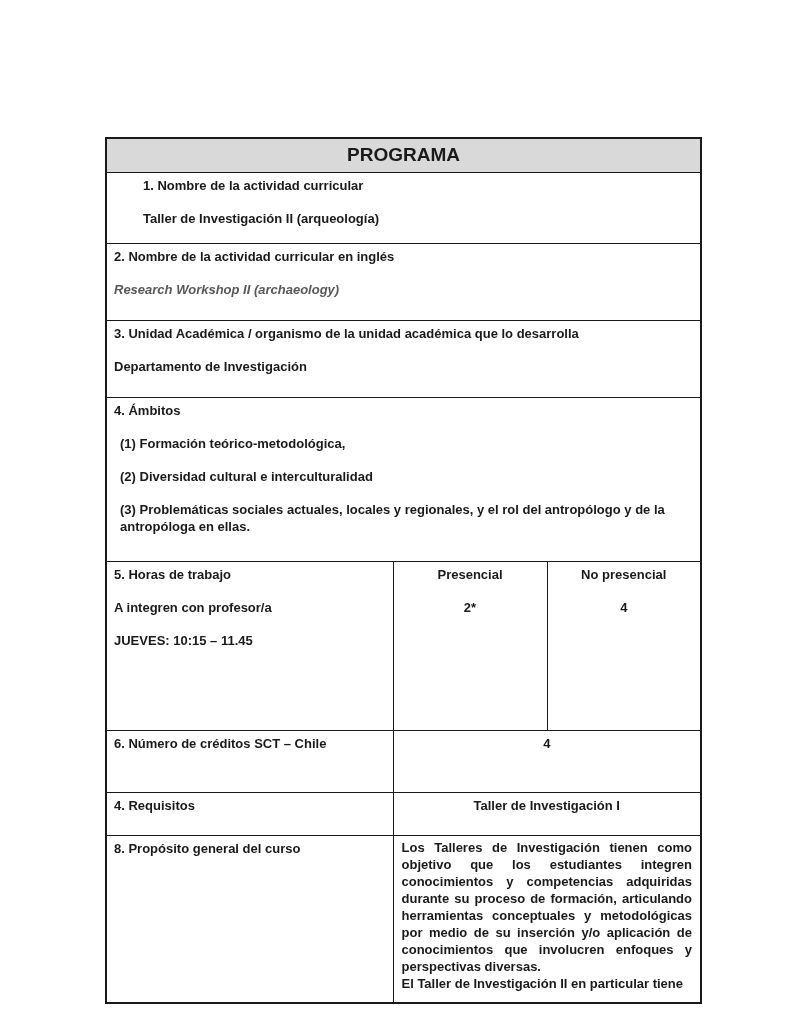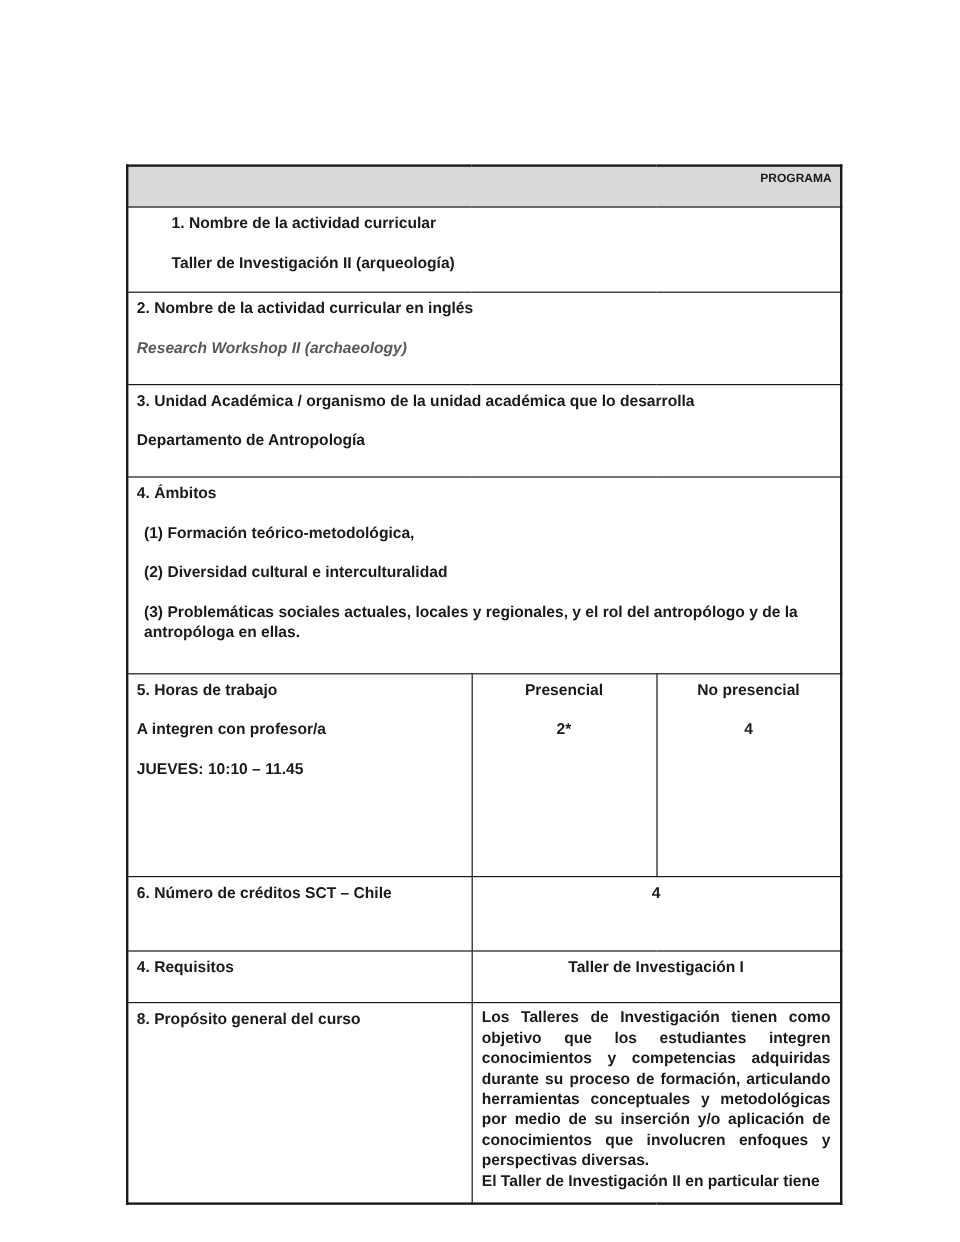--- a/index.html
+++ b/index.html
@@ -28,23 +28,23 @@
   col.c1 { width: 287px; }
   col.c2 { width: 154px; }
   col.c3 { width: 154px; }
   td {
     border: 1px solid #1a1a1a;
     vertical-align: top;
     padding: 4px 7px;
   }
   td.title-cell {
     background: #d9d9d9;
-    text-align: right;
+    text-align: center;
     font-weight: bold;
-    font-size: 10px;
+    font-size: 19px;
     height: 24px;
     padding-top: 5px;
   }
   p { margin: 0 0 16px 0; line-height: 17px; font-weight: bold; }
   p:last-child { margin-bottom: 0; }
   .lbl { font-weight: bold; }
   .indent { }
   .bold { font-weight: bold; }
   .muted-italic { font-style: italic; color: #595959; }
   .item { margin-left: 6px; }
@@ -86,38 +86,38 @@
     <tr>
       <td colspan="3" class="h-r2">
         <p class="lbl">2. Nombre de la actividad curricular en inglés</p>
         <p class="indent muted-italic">Research Workshop II (archaeology)</p>
       </td>
     </tr>
 
     <tr>
       <td colspan="3" class="h-r3">
         <p class="lbl">3. Unidad Académica / organismo de la unidad académica que lo desarrolla</p>
-        <p>Departamento de Antropología</p>
+        <p>Departamento de Investigación</p>
       </td>
     </tr>
 
     <tr>
       <td colspan="3" class="h-r4">
         <p class="lbl">4. Ámbitos</p>
         <p class="item">(1) Formación teórico-metodológica,</p>
         <p class="item">(2) Diversidad cultural e interculturalidad</p>
         <p class="item">(3) Problemáticas sociales actuales, locales y regionales, y el rol del antropólogo y de la antropóloga en ellas.</p>
       </td>
     </tr>
 
     <tr>
       <td class="h-r5">
         <p class="lbl">5. Horas de trabajo</p>
         <p>A integren con profesor/a</p>
-        <p>JUEVES: 10:10 – 11.45</p>
+        <p>JUEVES: 10:15 – 11.45</p>
       </td>
       <td class="center h-r5">
         <p>Presencial</p>
         <p>2*</p>
       </td>
       <td class="center h-r5">
         <p>No presencial</p>
         <p>4</p>
       </td>
     </tr>

